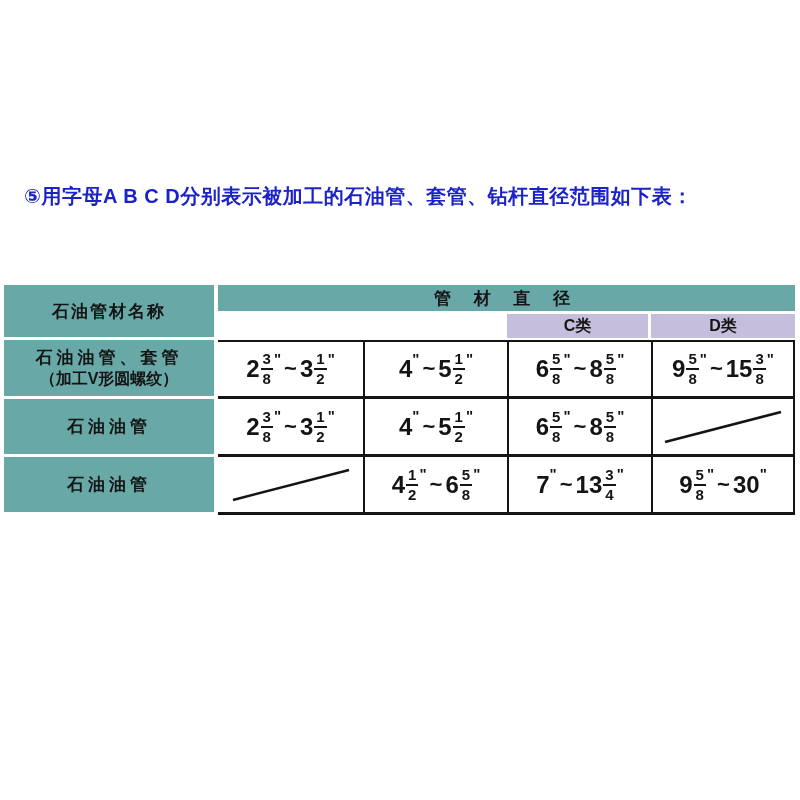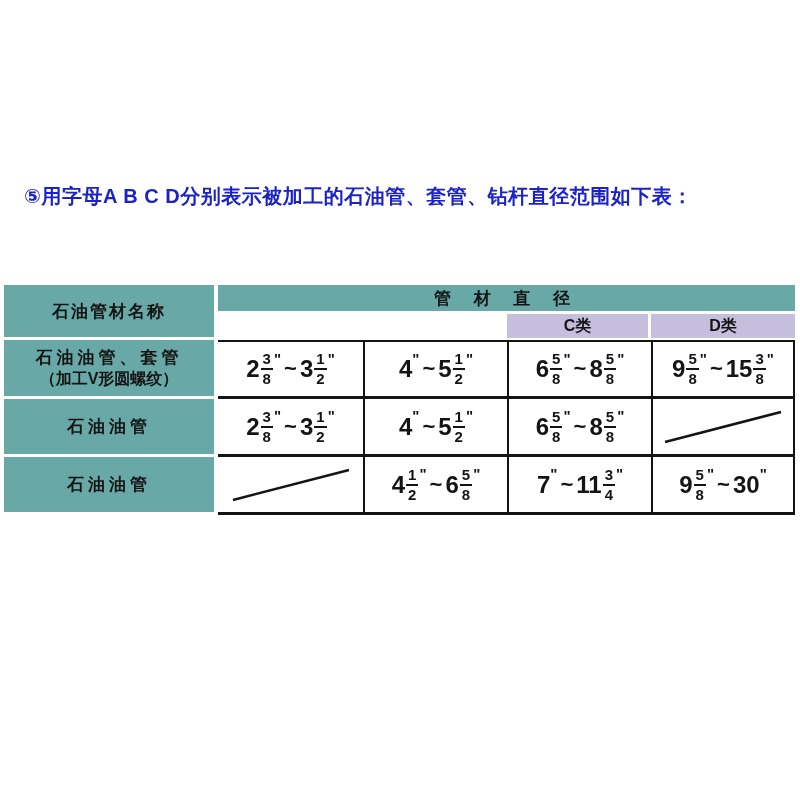--- a/index.html
+++ b/index.html
@@ -225,21 +225,21 @@
         <span class="frac">
           <span class="num">5</span>
           <span class="den">8</span>
         </span>
         <span class="quote">"</span>
       </div>
     <div class="cell data vline val" style="grid-column:4;grid-row:5">
         <span class="int">7</span>
         <span class="quote">"</span>
         <span class="tilde">~</span>
-        <span class="int">11</span>
+        <span class="int">13</span>
         <span class="frac">
           <span class="num">3</span>
           <span class="den">4</span>
         </span>
         <span class="quote">"</span>
       </div>
     <div class="cell data vline rightedge val" style="grid-column:5;grid-row:5">
         <span class="int">9</span>
         <span class="frac">
           <span class="num">5</span>

